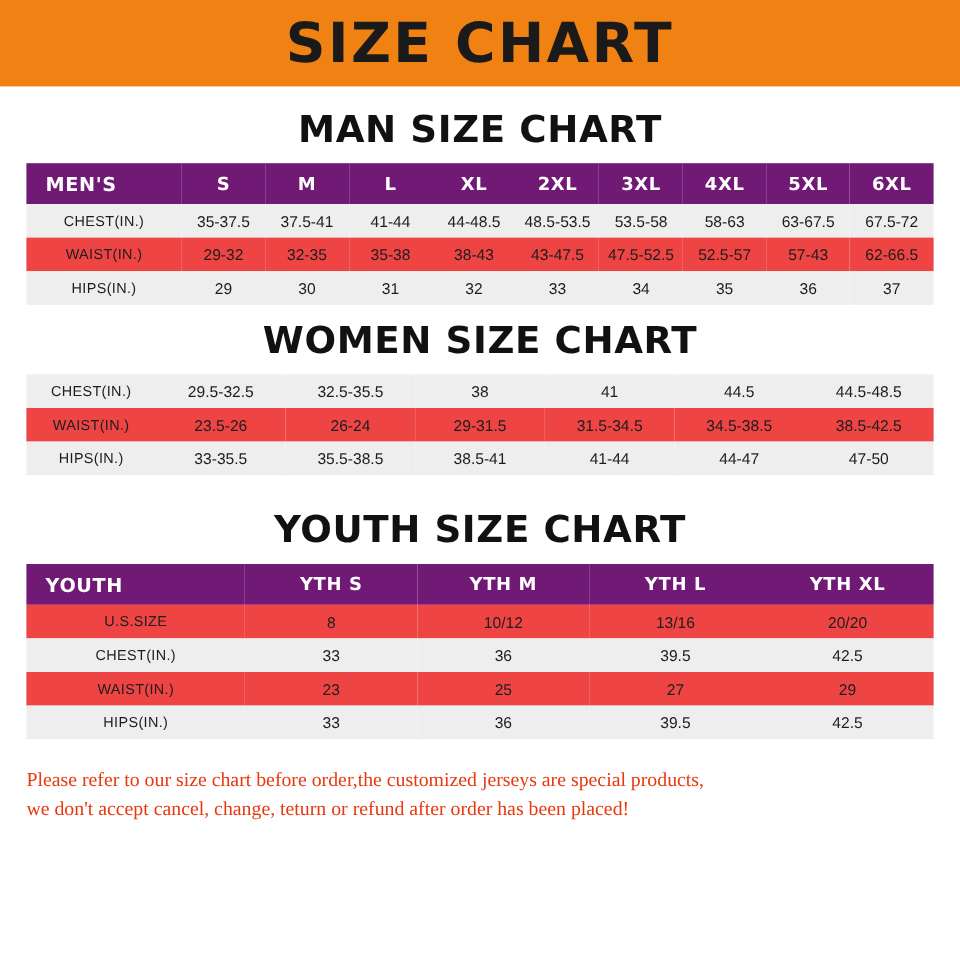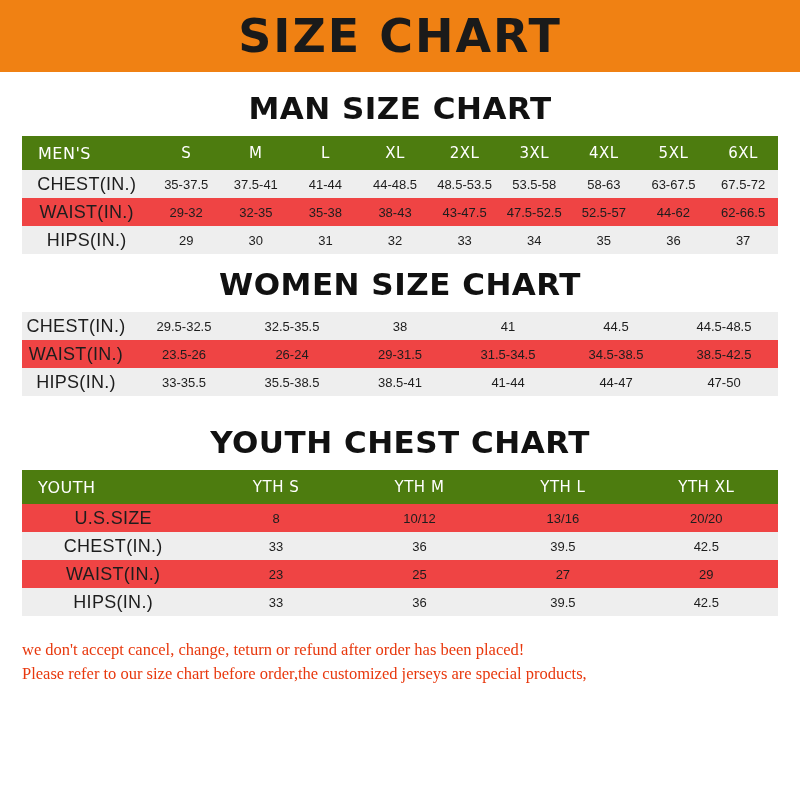--- a/index.html
+++ b/index.html
@@ -61,38 +61,38 @@
   }
   table td {
     padding: 0;
     height: 28px;
     text-align: center;
     font-size: 13px;
     color: #1d1d1d;
     font-family: "Liberation Sans", sans-serif;
   }
   tr.head-row td {
-    background: #4d7c0f;
+    background: #701a75;
     color: #ffffff;
     height: 34px;
     font-size: 15px;
-    font-weight: normal;
+    font-weight: bold;
     font-family: "DejaVu Sans", sans-serif;
     letter-spacing: 0.5px;
   }
   tr.head-row td.label-cell {
     text-align: left;
     padding-left: 16px;
     font-size: 16px;
   }
   tr.row-light td { background: #eeeeee; }
   tr.row-dark td  { background: #ef4444; }
   td.label-cell {
     text-align: center;
-    font-size: 18px;
+    font-size: 12px;
     letter-spacing: 0.3px;
     font-family: "Liberation Sans", sans-serif;
   }
   .man-table td.label-cell { padding-left: 0; }
 
   .footer-note {
     margin-top: 22px;
     padding: 0 22px;
     box-sizing: border-box;
     color: #e8380d;
@@ -142,21 +142,21 @@
       </tr>
       <tr class="row-dark">
         <td class="label-cell">WAIST(IN.)</td>
         <td>29-32</td>
         <td>32-35</td>
         <td>35-38</td>
         <td>38-43</td>
         <td>43-47.5</td>
         <td>47.5-52.5</td>
         <td>52.5-57</td>
-        <td>44-62</td>
+        <td>57-43</td>
         <td>62-66.5</td>
       </tr>
       <tr class="row-light">
         <td class="label-cell">HIPS(IN.)</td>
         <td>29</td>
         <td>30</td>
         <td>31</td>
         <td>32</td>
         <td>33</td>
         <td>34</td>
@@ -193,21 +193,21 @@
         <td>33-35.5</td>
         <td>35.5-38.5</td>
         <td>38.5-41</td>
         <td>41-44</td>
         <td>44-47</td>
         <td>47-50</td>
       </tr>
     </tbody>
       </table>
 
-    <div class="section-title t-youth">YOUTH CHEST CHART</div>
+    <div class="section-title t-youth">YOUTH SIZE CHART</div>
     <table class="youth-table">
       <tbody>
           <tr class="head-row">
         <td class="label-cell" style="width:22%">YOUTH</td>
         <td>YTH S</td>
         <td>YTH M</td>
         <td>YTH L</td>
         <td>YTH XL</td>
       </tr>
       <tr class="row-dark">
@@ -237,17 +237,17 @@
         <td>36</td>
         <td>39.5</td>
         <td>42.5</td>
       </tr>
     </tbody>
       </table>
 
   </div>
 
   <div class="footer-note">
+    <div>Please refer to our size chart before order,the customized jerseys are special products,</div>
     <div>we don't accept cancel, change, teturn or refund after order has been placed!</div>
-    <div>Please refer to our size chart before order,the customized jerseys are special products,</div>
   </div>
 
 </div>
 
 </body></html>

